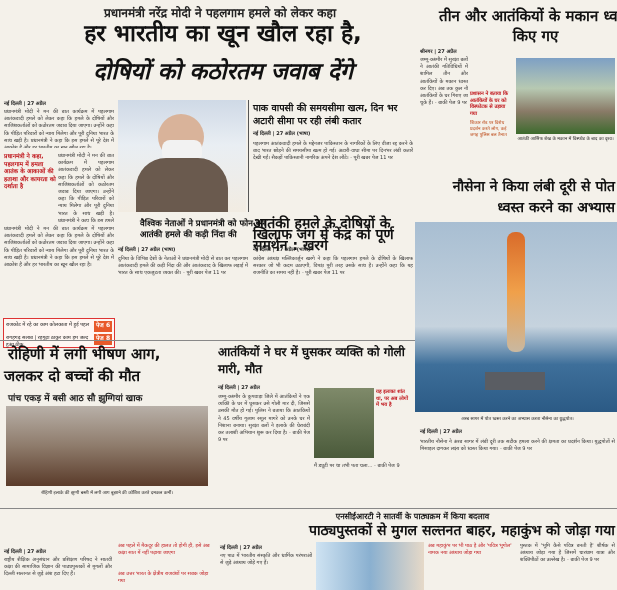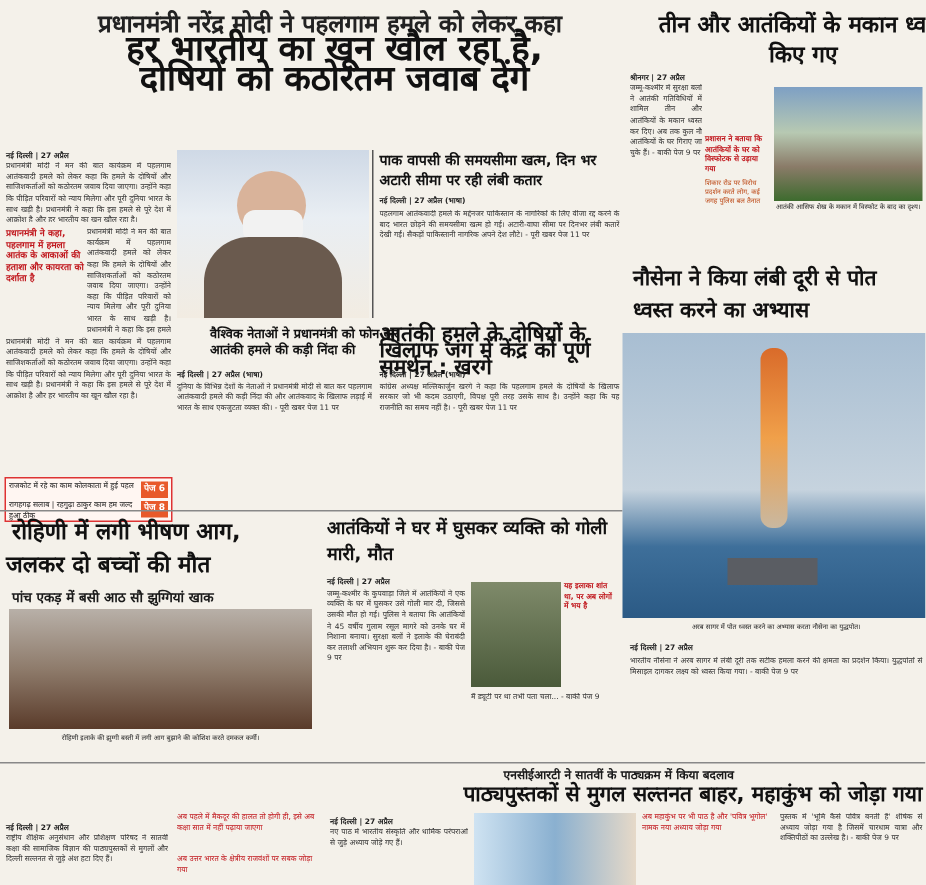--- a/index.html
+++ b/index.html
@@ -2,34 +2,34 @@
 <html><head>
 <meta charset="utf-8">
 <style>
 *{box-sizing:border-box;margin:0;padding:0;}
 body{width:617px;height:590px;overflow:hidden;background:#f4f1ea;font-family:"DejaVu Sans",sans-serif;color:#1a1a1a;position:relative;}
 .abs{position:absolute;}
 .hl{font-weight:bold;color:#111;line-height:1.15;}
 .body{font-size:5px;line-height:7.2px;color:#333;overflow:hidden;text-align:justify;}
 .dateline{font-size:5px;color:#222;font-weight:bold;}
 .redtext{color:#c0161c;}
-.kicker{font-size:16px;font-weight:bold;color:#222;text-align:center;}
+.kicker{font-size:12px;font-weight:bold;color:#222;text-align:center;}
 .img{background:#888;overflow:hidden;}
 .caption{font-size:4.5px;color:#222;line-height:6px;text-align:center;}
 .rule{background:#555;}
 .redbox{border:1px solid #d33;background:#fff6f2;}
 .rtag{background:#e8592a;color:#fff;font-size:6px;font-weight:bold;text-align:center;}
 .hr{height:1px;background:#888;}
 </style>
 </head>
 <body>
 
 <div class="abs kicker" style="left:30px;top:4px;width:380px;">प्रधानमंत्री नरेंद्र मोदी ने पहलगाम हमले को लेकर कहा</div>
 <div class="abs hl" style="left:28px;top:20px;width:390px;font-size:23px;text-align:center;">हर भारतीय का खून खौल रहा है,</div>
-<div class="abs hl" style="left:28px;top:40px;width:390px;font-size:23px;text-align:center;">दोषियों को कठोरतम जवाब देंगे</div>
+<div class="abs hl" style="left:28px;top:58px;width:390px;font-size:23px;text-align:center;font-style:italic;">दोषियों को कठोरतम जवाब देंगे</div>
 
 <div class="abs dateline" style="left:4px;top:100px;">नई दिल्ली | 27 अप्रैल</div>
 <div class="abs body" style="left:4px;top:108px;width:110px;height:40px;">प्रधानमंत्री मोदी ने मन की बात कार्यक्रम में पहलगाम आतंकवादी हमले को लेकर कहा कि हमले के दोषियों और साजिशकर्ताओं को कठोरतम जवाब दिया जाएगा। उन्होंने कहा कि पीड़ित परिवारों को न्याय मिलेगा और पूरी दुनिया भारत के साथ खड़ी है। प्रधानमंत्री ने कहा कि इस हमले से पूरे देश में आक्रोश है और हर भारतीय का खून खौल रहा है।</div>
 <div class="abs redtext" style="left:4px;top:152px;width:52px;font-size:6px;font-weight:bold;line-height:7.5px;">प्रधानमंत्री ने कहा, पहलगाम में हमला आतंक के आकाओं की हताशा और कायरता को दर्शाता है</div>
 <div class="abs body" style="left:58px;top:152px;width:56px;height:70px;">प्रधानमंत्री मोदी ने मन की बात कार्यक्रम में पहलगाम आतंकवादी हमले को लेकर कहा कि हमले के दोषियों और साजिशकर्ताओं को कठोरतम जवाब दिया जाएगा। उन्होंने कहा कि पीड़ित परिवारों को न्याय मिलेगा और पूरी दुनिया भारत के साथ खड़ी है। प्रधानमंत्री ने कहा कि इस हमले से पूरे देश में आक्रोश है और हर भारतीय का खून खौल रहा है।</div>
 <div class="abs body" style="left:4px;top:225px;width:110px;height:68px;">प्रधानमंत्री मोदी ने मन की बात कार्यक्रम में पहलगाम आतंकवादी हमले को लेकर कहा कि हमले के दोषियों और साजिशकर्ताओं को कठोरतम जवाब दिया जाएगा। उन्होंने कहा कि पीड़ित परिवारों को न्याय मिलेगा और पूरी दुनिया भारत के साथ खड़ी है। प्रधानमंत्री ने कहा कि इस हमले से पूरे देश में आक्रोश है और हर भारतीय का खून खौल रहा है।</div>
 <div class="abs redbox" style="left:3px;top:318px;width:112px;height:30px;">
   <div class="abs" style="left:2px;top:2px;width:85px;font-size:5px;line-height:6.5px;">राजकोट में रहे का काम कोलकाता में हुई पहल</div>
   <div class="abs" style="left:2px;top:15px;width:85px;font-size:5px;line-height:6.5px;">रागहगढ़ सलाब | रहगुढ़ा ठाकुर काम हम जल्द हुआ ठीक</div>
   <div class="abs rtag" style="left:90px;top:2px;width:18px;height:11px;">पेज 6</div>
@@ -58,21 +58,21 @@
 <div class="abs hr" style="left:0;top:340px;width:415px;"></div>
 
 <div class="abs hl" style="left:438px;top:6px;width:195px;font-size:15px;line-height:20px;text-align:center;">तीन और आतंकियों के मकान ध्वस्त किए गए</div>
 <div class="abs dateline" style="left:420px;top:48px;">श्रीनगर | 27 अप्रैल</div>
 <div class="abs body" style="left:420px;top:56px;width:48px;height:80px;">जम्मू-कश्मीर में सुरक्षा बलों ने आतंकी गतिविधियों में शामिल तीन और आतंकियों के मकान ध्वस्त कर दिए। अब तक कुल नौ आतंकियों के घर गिराए जा चुके हैं। - बाकी पेज 9 पर</div>
 <div class="abs redtext" style="left:470px;top:90px;width:44px;font-size:5px;font-weight:bold;line-height:6.5px;">प्रशासन ने बताया कि आतंकियों के घर को विस्फोटक से उड़ाया गया</div>
 <div class="abs img" style="left:516px;top:58px;width:99px;height:76px;background:linear-gradient(180deg,#7ea0c4 0%,#b7c9b2 40%,#8a7b68 70%,#3d6b2e 100%);"></div>
 <div class="abs caption" style="left:516px;top:136px;width:99px;">आतंकी आसिफ शेख के मकान में विस्फोट के बाद का दृश्य।</div>
 <div class="abs" style="left:470px;top:120px;width:44px;font-size:4.5px;line-height:6px;color:#b41;">शिकार रोड पर विरोध प्रदर्शन करते लोग, कई जगह पुलिस बल तैनात</div>
 
-<div class="abs hl" style="left:422px;top:176px;width:193px;font-size:14px;line-height:21px;">नौसेना ने किया लंबी दूरी से पोत ध्वस्त करने का अभ्यास</div>
+<div class="abs hl" style="left:422px;top:176px;width:193px;font-size:14px;line-height:21px;text-align:right;">नौसेना ने किया लंबी दूरी से पोत ध्वस्त करने का अभ्यास</div>
 <div class="abs img" style="left:415px;top:222px;width:202px;height:190px;background:linear-gradient(180deg,#a8bed2 0%,#c6d3de 55%,#3e6f9a 75%,#2b5a85 100%);">
   <div class="abs" style="left:92px;top:10px;width:18px;height:120px;background:linear-gradient(180deg,#d96b2a,#f0a04a,#c9b8a0);border-radius:8px;"></div>
   <div class="abs" style="left:70px;top:150px;width:60px;height:18px;background:#5a5d63;"></div>
 </div>
 <div class="abs caption" style="left:420px;top:416px;width:195px;">अरब सागर में पोत ध्वस्त करने का अभ्यास करता नौसेना का युद्धपोत।</div>
 
 <div class="abs hl" style="left:8px;top:344px;width:200px;font-size:15px;line-height:20px;">रोहिणी में लगी भीषण आग,</div>
 <div class="abs hl" style="left:4px;top:366px;width:200px;font-size:15px;line-height:20px;">जलकर दो बच्चों की मौत</div>
 <div class="abs" style="left:8px;top:391px;width:200px;font-size:9px;font-weight:bold;">पांच एकड़ में बसी आठ सौ झुग्गियां खाक</div>
 <div class="abs img" style="left:6px;top:406px;width:202px;height:80px;background:linear-gradient(180deg,#b8b0a8 0%,#8e7b6b 50%,#5a3b2a 100%);"></div>

